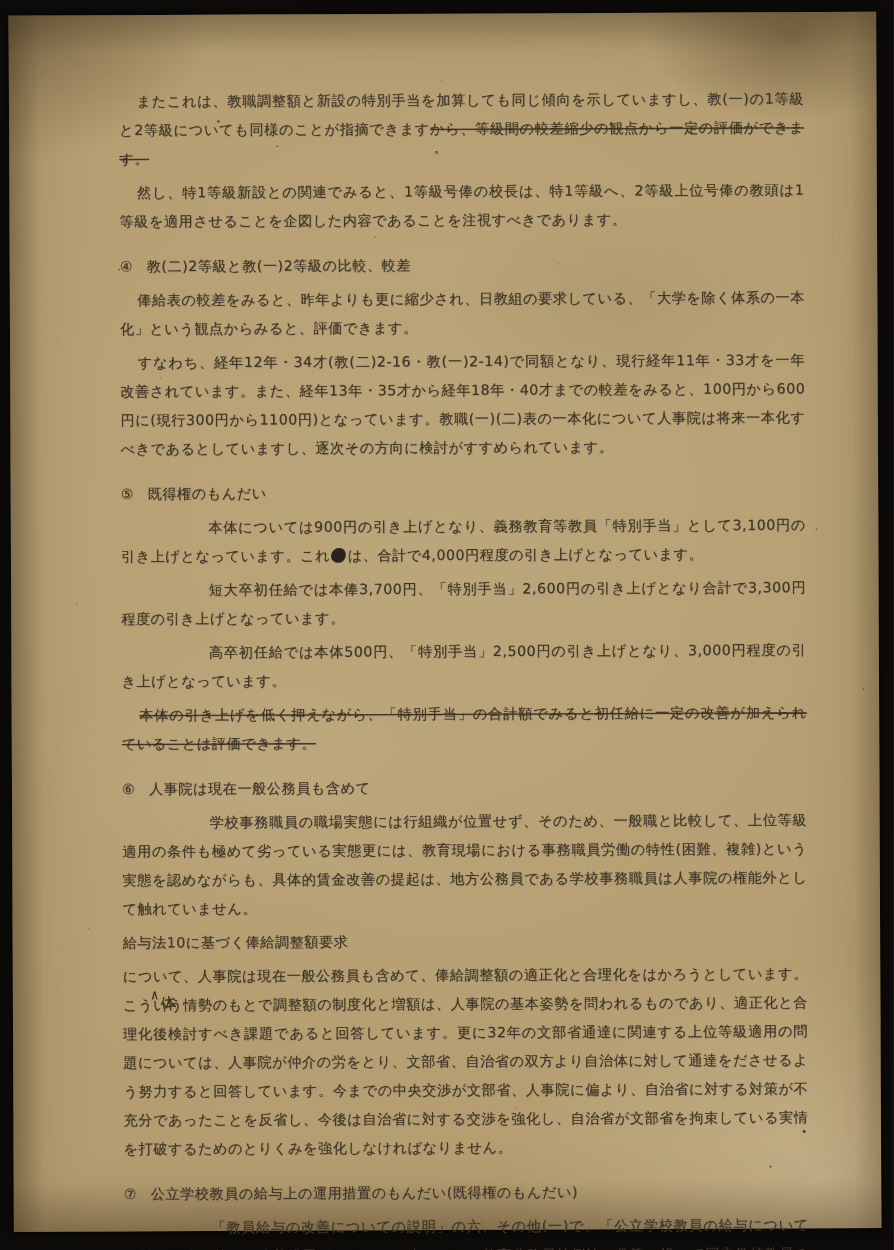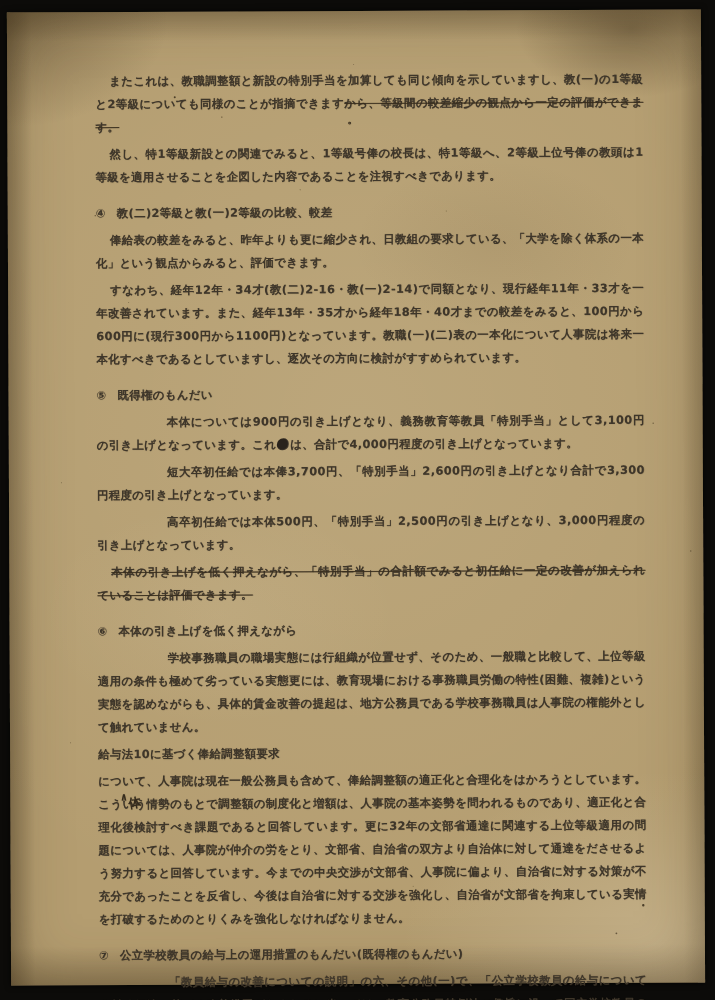--- a/index.html
+++ b/index.html
@@ -1,21 +1,21 @@
 <!DOCTYPE html>
 <html><head>
 <meta charset="utf-8">
 <style>
   html,body{margin:0;padding:0;}
   body{
     width:715px;height:1000px;overflow:hidden;
     background:#0c0b09;
     font-family:"DejaVu Sans",sans-serif;
   }
-  .photo{position:relative;width:715px;height:1000px;background:#0c0b09;font-weight:bold;}
+  .photo{position:relative;width:715px;height:1000px;background:#0c0b09;}
   .paper{
     position:absolute;left:9px;top:11px;width:694px;height:973px;
     background-color:#b49d70;
     background-image:
       radial-gradient(160px 95px at 90% 2%, rgba(61,47,26,0.42), rgba(61,47,26,0) 72%),
       radial-gradient(220px 150px at 1% 1%, rgba(58,44,24,0.38), rgba(58,44,24,0) 70%),
       radial-gradient(90% 70% at 50% 42%, rgba(255,246,220,0.10), rgba(255,246,220,0) 80%),
       radial-gradient(340px 230px at 93% 96%, rgba(229,216,188,0.30), rgba(229,216,188,0) 75%),
       radial-gradient(200px 120px at 70% 24%, rgba(92,72,42,0.10), rgba(92,72,42,0) 70%),
       radial-gradient(260px 160px at 30% 62%, rgba(250,240,214,0.08), rgba(250,240,214,0) 70%),
@@ -108,21 +108,21 @@
 
       <div class="sec">
         <p class="heading"><span class="num">⑤</span><span>既得権のもんだい</span></p>
         <p class="bp ind"><span>本体については900円の引き上げとなり、義務教育等教員「特別手当」として3,100円の引き上げとなっています。これ</span><span class="blot"></span><span>は、合計で4,000円程度の引き上げとなっています。</span></p>
         <p class="bp ind">短大卒初任給では本俸3,700円、「特別手当」2,600円の引き上げとなり合計で3,300円程度の引き上げとなっています。</p>
         <p class="bp ind">高卒初任給では本体500円、「特別手当」2,500円の引き上げとなり、3,000円程度の引き上げとなっています。</p>
         <p class="bp ind-sm strike">本体の引き上げを低く押えながら、「特別手当」の合計額でみると初任給に一定の改善が加えられていることは評価できます。</p>
       </div>
 
       <div class="sec">
-        <p class="heading"><span class="num">⑥</span><span>本体の引き上げを低く押えながら</span></p>
+        <p class="heading"><span class="num">⑥</span><span>人事院は現在一般公務員も含めて</span></p>
         <p class="bp ind">学校事務職員の職場実態には行組織が位置せず、そのため、一般職と比較して、上位等級適用の条件も極めて劣っている実態更には、教育現場における事務職員労働の特性(困難、複雑)という実態を認めながらも、具体的賃金改善の提起は、地方公務員である学校事務職員は人事院の権能外として触れていません。</p>
         <p class="bp m30">給与法10に基づく俸給調整額要求</p>
         <p class="bp"><span class="insanchor"><span>について、</span><span class="ins-caret">∧</span><span class="ins-char">体</span></span><span>人事院は現在一般公務員も含めて、俸給調整額の適正化と合理化をはかろうとしています。こういう情勢のもとで調整額の制度化と増額は、人事院の基本姿勢を問われるものであり、適正化と合理化後検討すべき課題であると回答しています。更に32年の文部省通達に関連する上位等級適用の問題については、人事院が仲介の労をとり、文部省、自治省の双方より自治体に対して通達をださせるよう努力すると回答しています。今までの中央交渉が文部省、人事院に偏より、自治省に対する対策が不充分であったことを反省し、今後は自治省に対する交渉を強化し、自治省が文部省を拘束している実情を打破するためのとりくみを強化しなければなりません。</span></p>
       </div>
 
       <div class="sec">
         <p class="heading"><span class="num">⑦</span><span>公立学校教員の給与上の運用措置のもんだい(既得権のもんだい)</span></p>
         <p class="bp ind">「教員給与の改善についての説明」の六、その他(一)で、「公立学校教員の給与について人材確保法に基づく改善措置がなされるに当っては、教育公務員特例法の趣旨に沿って国立学校教員の給与との均衡がその水準において保たれるよう特に留意……」と言っています。</p>
 
       </div>

